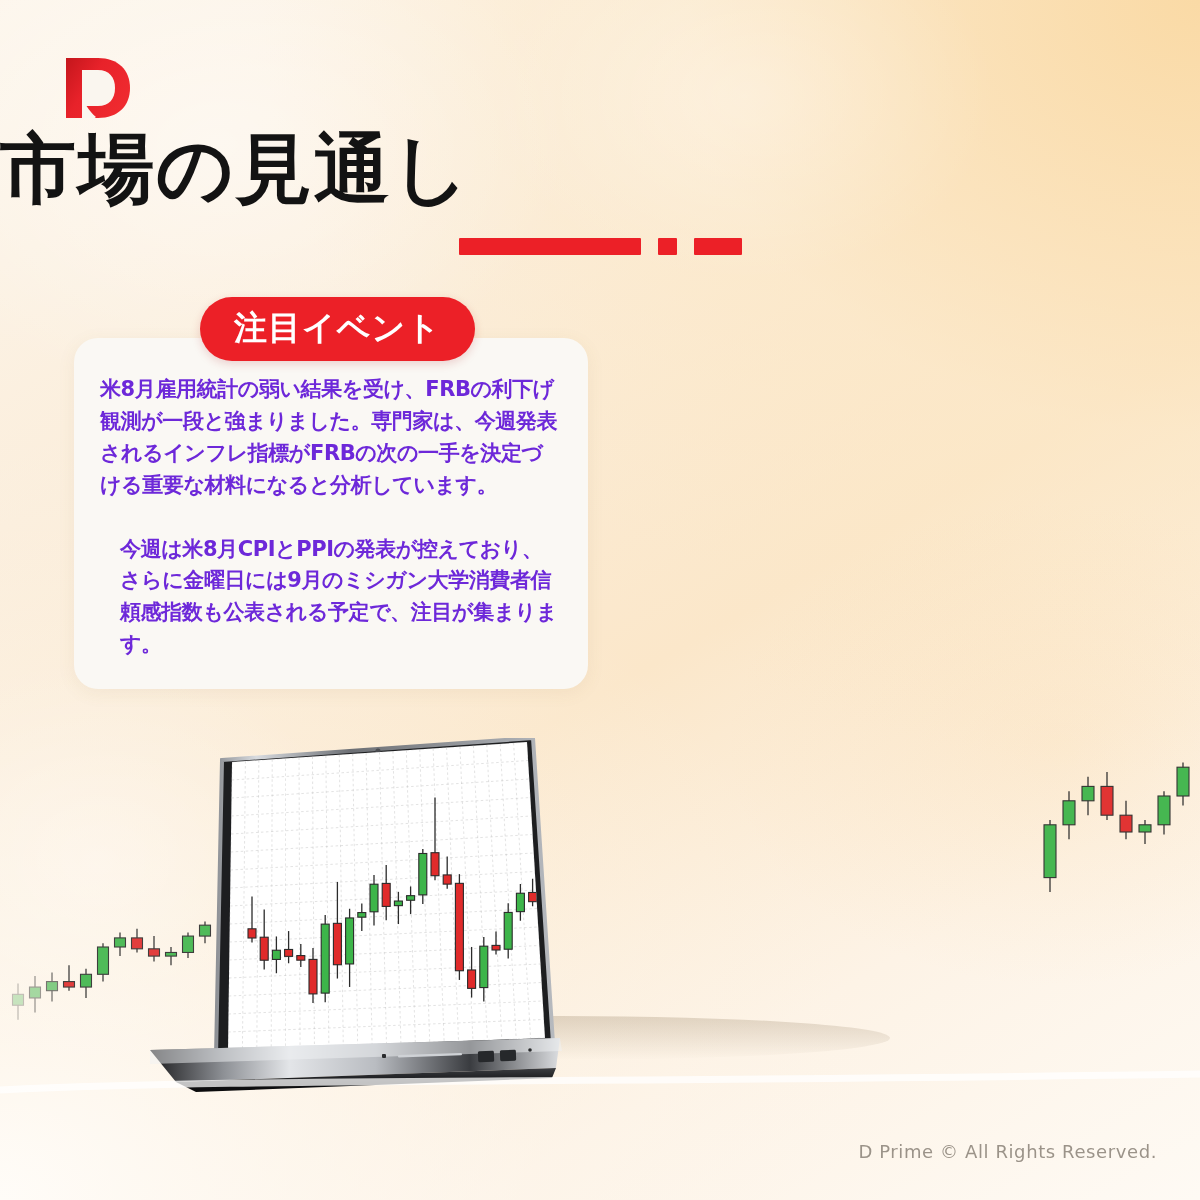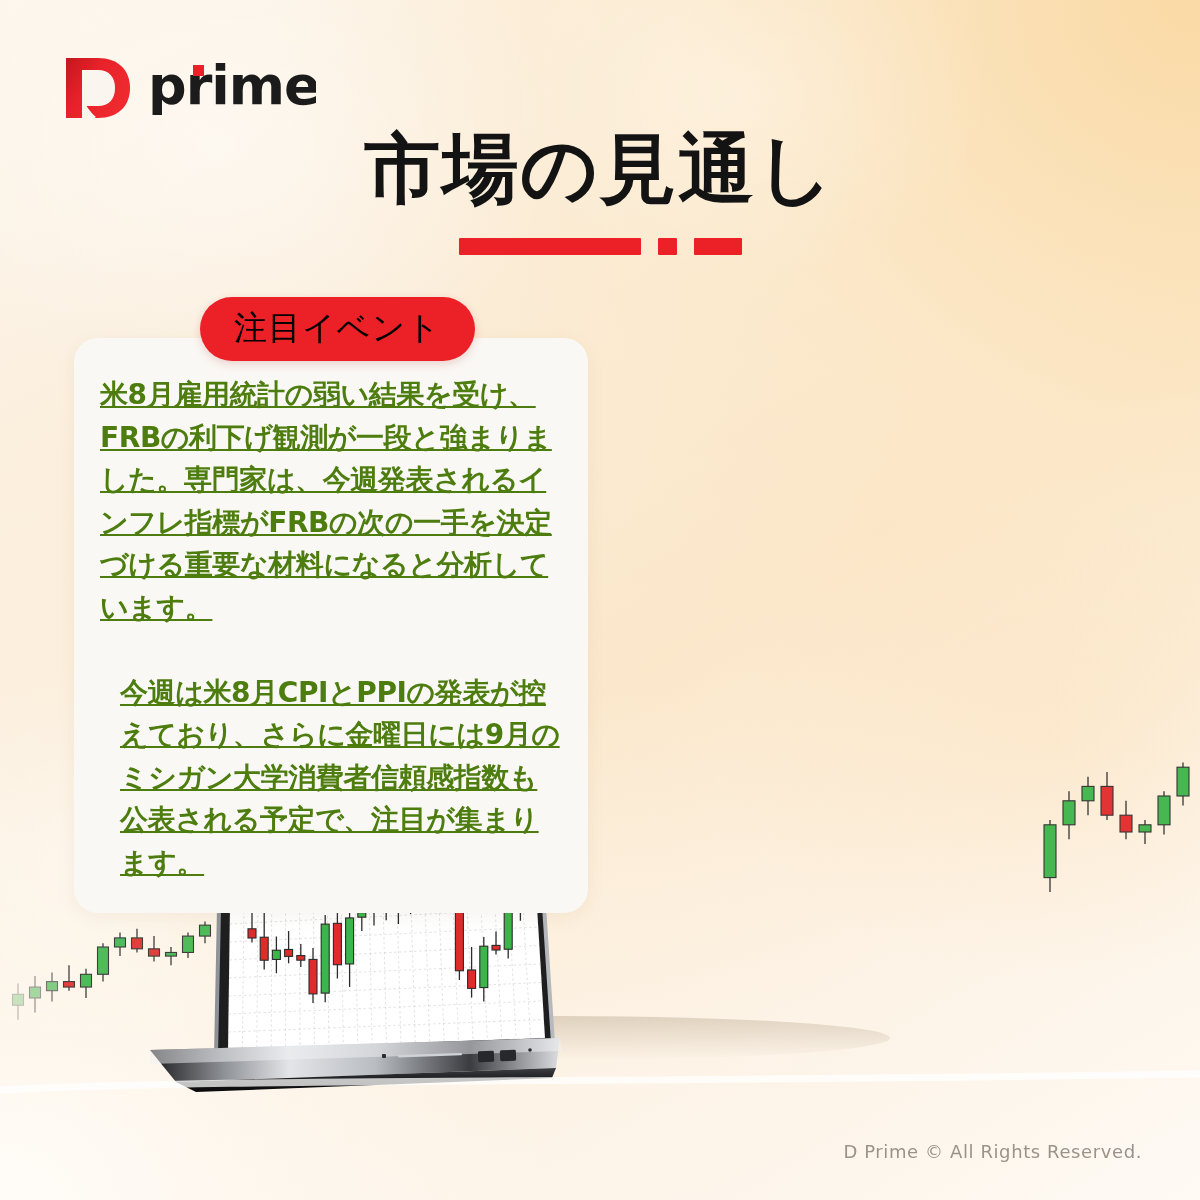--- a/index.html
+++ b/index.html
@@ -63,21 +63,20 @@
     top: 3px;
     font-family: "DejaVu Sans", "Liberation Sans", sans-serif;
   }
 
   
   .title {
     position: absolute;
     top: 128px;
     left: 0;
     width: 1200px;
-    text-align: center;
     font-size: 76px;
     font-weight: 900;
     color: #131313;
     letter-spacing: 2px;
     line-height: 1.08;
     font-family: "DejaVu Sans", "Liberation Sans", sans-serif;
     z-index: 5;
   }
   .title-rule {
     position: absolute;
@@ -101,40 +100,39 @@
     background: #faf8f4;
     border-radius: 24px;
     box-shadow: 0 4px 18px rgba(140,110,70,0.08);
     z-index: 4;
   }
   #card-left  { left: 74px;  top: 338px; width: 514px; }
   #card-right { left: 628px; top: 338px; width: 524px; }
 
   .card-body {
     padding: 36px 26px 28px 26px;
-    font-size: 28px;
+    font-size: 21px;
     font-weight: 700;
     line-height: 1.52;
-    color: #4d7c0f;
+    color: #6d28d9;
     font-family: "DejaVu Sans", "Liberation Sans", sans-serif;
     letter-spacing: -0.4px;
-    text-decoration: underline;
   }
   #card-right .card-body { padding: 32px 22px 26px 22px; }
   .card-body p { margin: 0; }
   .card-body p + p { margin-top: 1.52em; margin-left: 20px; }
 
   .badge {
     position: absolute;
     z-index: 7;
     background: #ec2027;
-    color: #000000;
+    color: #ffffff;
     border-radius: 40px;
     font-size: 33px;
-    font-weight: 400;
+    font-weight: 700;
     letter-spacing: 1px;
     line-height: 1;
     padding: 14px 34px 17px 34px;
     white-space: nowrap;
     font-family: "DejaVu Sans", "Liberation Sans", sans-serif;
     box-shadow: 0 3px 10px rgba(170,30,35,0.18);
     text-align: center;
   }
   #badge-left  { left: 200px; top: 297px; }
   #badge-right { left: 740px; top: 297px; }
@@ -145,21 +143,21 @@
     left: 0;
     bottom: 42px;
     width: 1200px;
     height: 420px;
     z-index: 2;
   }
 
   
   .footer {
     position: absolute;
-    right: 58px;
+    right: 43px;
     bottom: 38px;
     font-size: 18px;
     letter-spacing: 0.6px;
     color: #9b9389;
     font-family: "DejaVu Sans", "Liberation Sans", sans-serif;
     z-index: 8;
   }
 </style>
 </head>
 <body>
@@ -174,26 +172,20 @@
             <stop offset="0%" stop-color="#c4161c"></stop>
             <stop offset="45%" stop-color="#e8222a"></stop>
             <stop offset="100%" stop-color="#ef2a2f"></stop>
           </linearGradient>
         </defs>
         <path d="M4 6 H36 C56 6 68 18 68 36 C68 54 56 66 36 66 H4 Z" fill="url(#dgrad)"></path>
         <path d="M20 18 H36 C47 18 53 25 53 36 C53 47 47 54 36 54 H20 Z" fill="#faf6ef"></path>
         <path d="M20 40 C20 52 26 60 34 66 H20 Z" fill="#faf6ef"></path>
         <path d="M20 18 H28 V66 H20 Z" fill="none"></path>
         <path d="M21 40 C21 51 27 59 34 65 L21 65 Z" fill="#faf6ef"></path>
-      </svg>
-    </div>
-    <div class="logo-word">
-      <svg width="168" height="62" viewBox="0 0 168 62" aria-hidden="true">
-        <text x="0" y="48" font-family="DejaVu Sans, Liberation Sans, sans-serif" font-size="54" font-weight="700" fill="#1b1b1b" letter-spacing="-1">prime</text>
-        <rect x="45" y="9" width="11" height="11" fill="#ec2027"></rect>
       </svg>
     </div>
   </div>
 
   <div class="title">市場の見通し</div>
 
   <div class="title-rule">
     <span class="rule-seg rule-long"></span>
     <span class="rule-seg rule-dot"></span>
     <span class="rule-seg rule-mid"></span>

